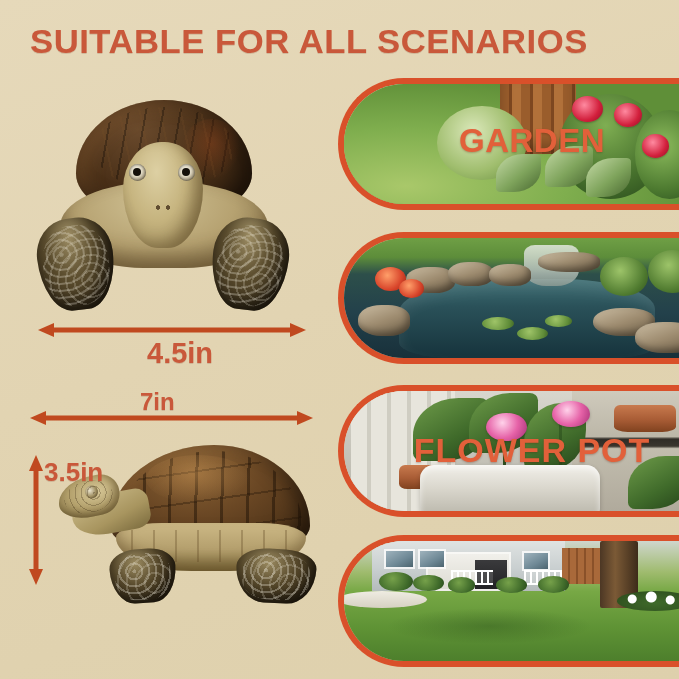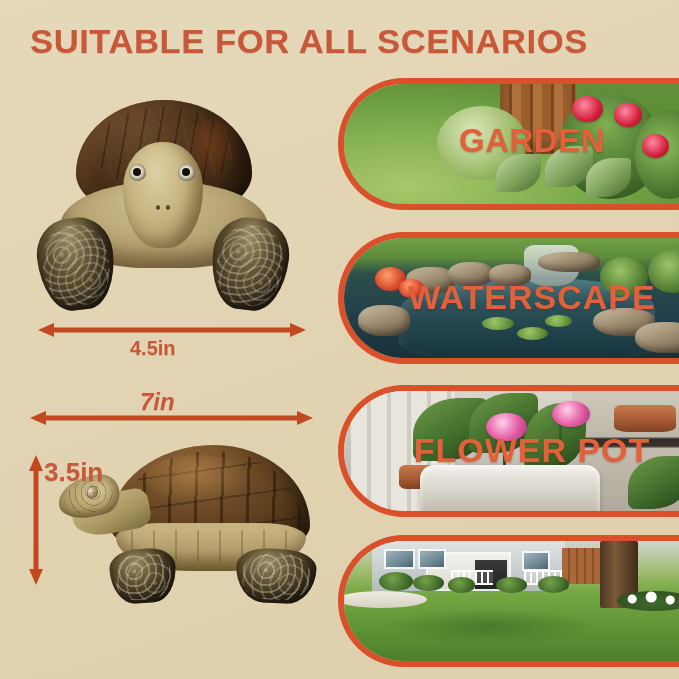--- a/index.html
+++ b/index.html
@@ -264,22 +264,22 @@
     position: absolute;
     color: #c9583a;
     font-weight: bold;
     white-space: nowrap;
     text-shadow: 0 1px 0 rgba(120,50,30,0.18);
   }
   #dim-width-45 { left: 38px; top: 322px; width: 268px; height: 16px; }
   #dim-width-7  { left: 30px; top: 410px; width: 283px; height: 16px; }
   #dim-height-35{ left: 28px; top: 455px; width: 16px;  height: 130px; }
 
-  #label-45 { left: 130px; top: 337px; font-size: 20px; }
-  #label-7  { left: 140px; top: 388px; font-size: 24px; font-style: italic; }
+  #label-45 { left: 147px; top: 337px; font-size: 29px; }
+  #label-7  { left: 140px; top: 388px; font-size: 24px; }
   #label-35 { left: 44px;  top: 457px; font-size: 26px; text-align: right; }
 
   
   .scenario {
     position: absolute;
     left: 338px;
     width: 352px;
     border: 6px solid #d9502a;
     border-right: none;
     border-radius: 80px 0 0 80px;
@@ -566,21 +566,20 @@
       <div class="pw-rock" style="left:84%;top:70%;width:18%;height:26%;"></div>
       <div class="pw-rock" style="left:4%;top:56%;width:15%;height:26%;"></div>
       <div class="pw-redflower" style="left:9%;top:24%;width:9%;height:20%;"></div>
       <div class="pw-redflower" style="left:16%;top:34%;width:7%;height:16%;"></div>
       <div class="pw-plant" style="left:74%;top:16%;width:14%;height:32%;"></div>
       <div class="pw-plant" style="left:88%;top:10%;width:14%;height:36%;"></div>
       <div class="pw-lily" style="left:40%;top:66%;width:9%;height:11%;"></div>
       <div class="pw-lily" style="left:50%;top:74%;width:9%;height:11%;"></div>
       <div class="pw-lily" style="left:58%;top:64%;width:8%;height:10%;"></div>
     </div>
-    <div class="scenario-label" id="label-waterscape">WATERSCAPE</div>
   </div>
 
   <div class="scenario" id="scenario-flowerpot">
     <div class="scene-photo photo-pot">
       <div class="pp-window"></div>
       <div class="pp-darkshelf"></div>
       <div class="pp-terracotta" style="left:78%;top:12%;width:18%;height:22%;"></div>
       <div class="pp-terracotta" style="left:16%;top:62%;width:11%;height:20%;"></div>
       <div class="pp-greens" style="left:20%;top:6%;width:22%;height:52%;"></div>
       <div class="pp-greens" style="left:36%;top:2%;width:20%;height:50%;"></div>

